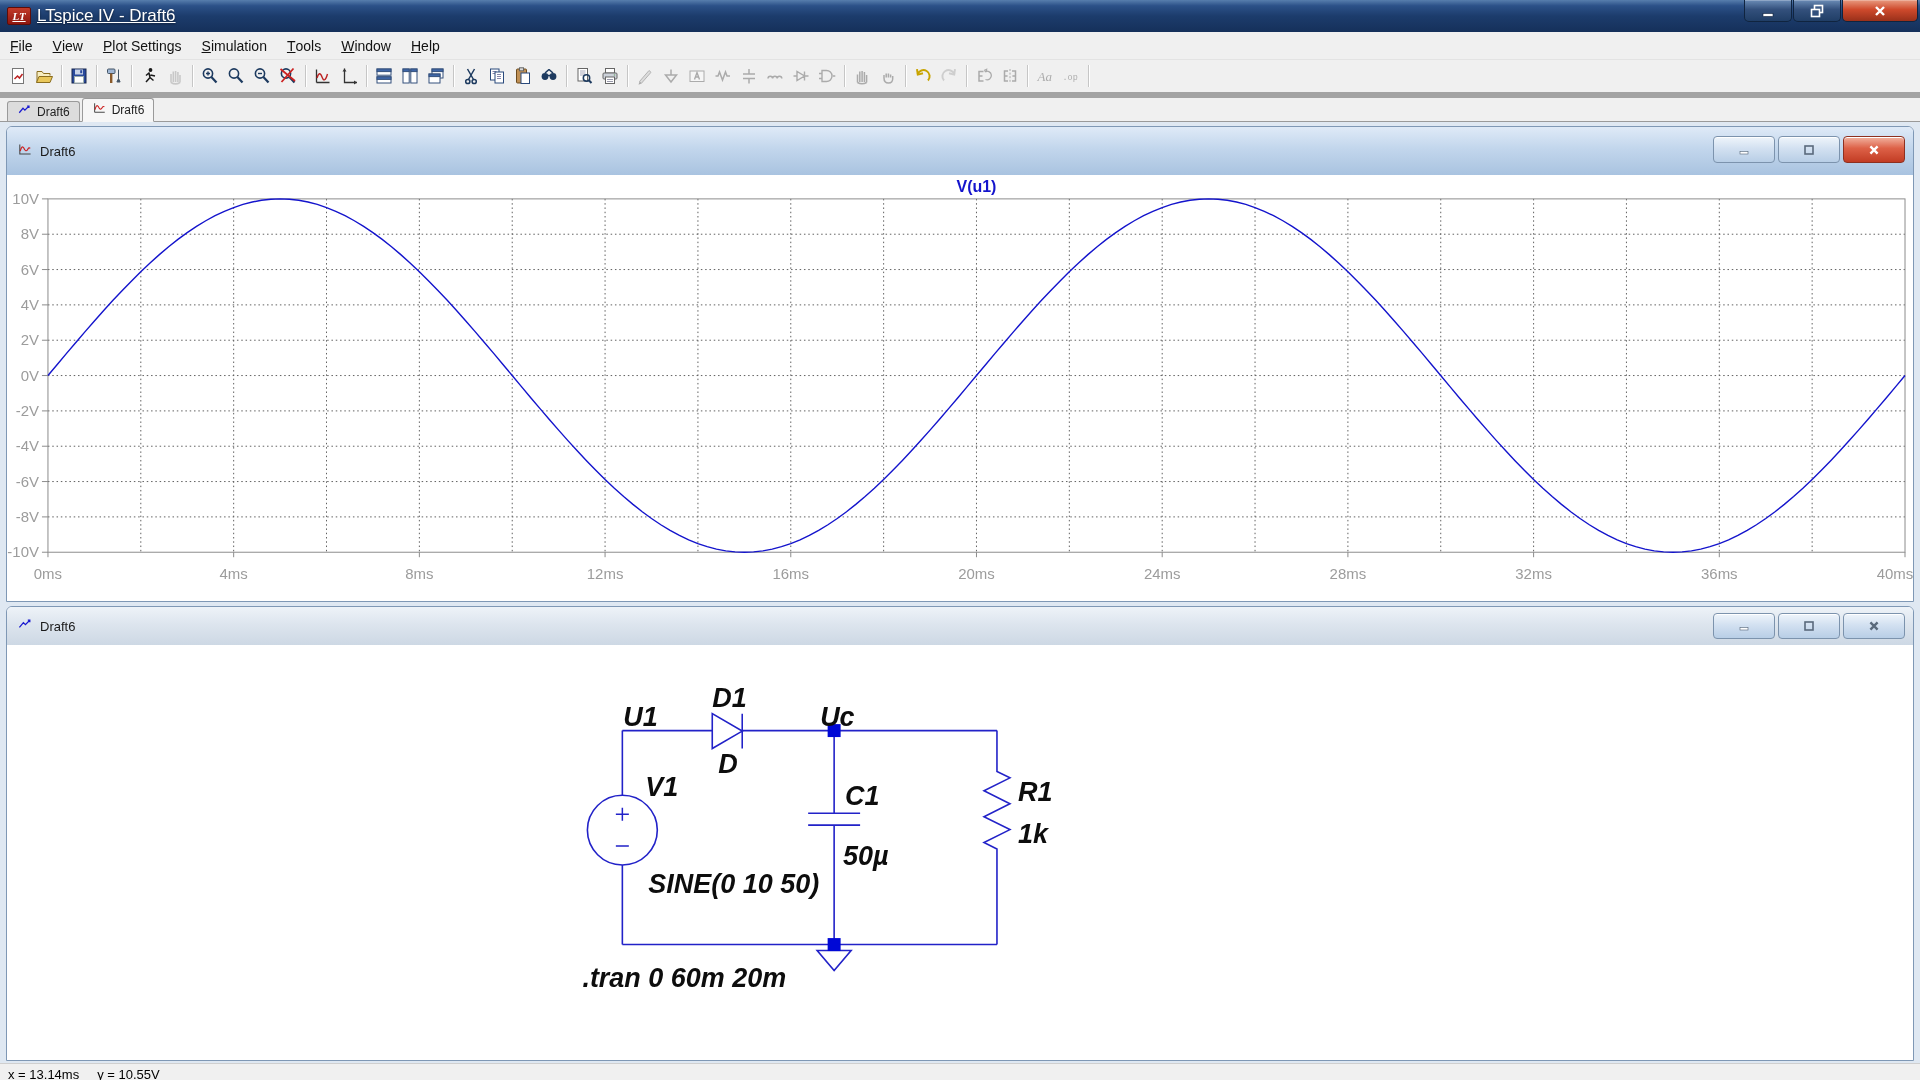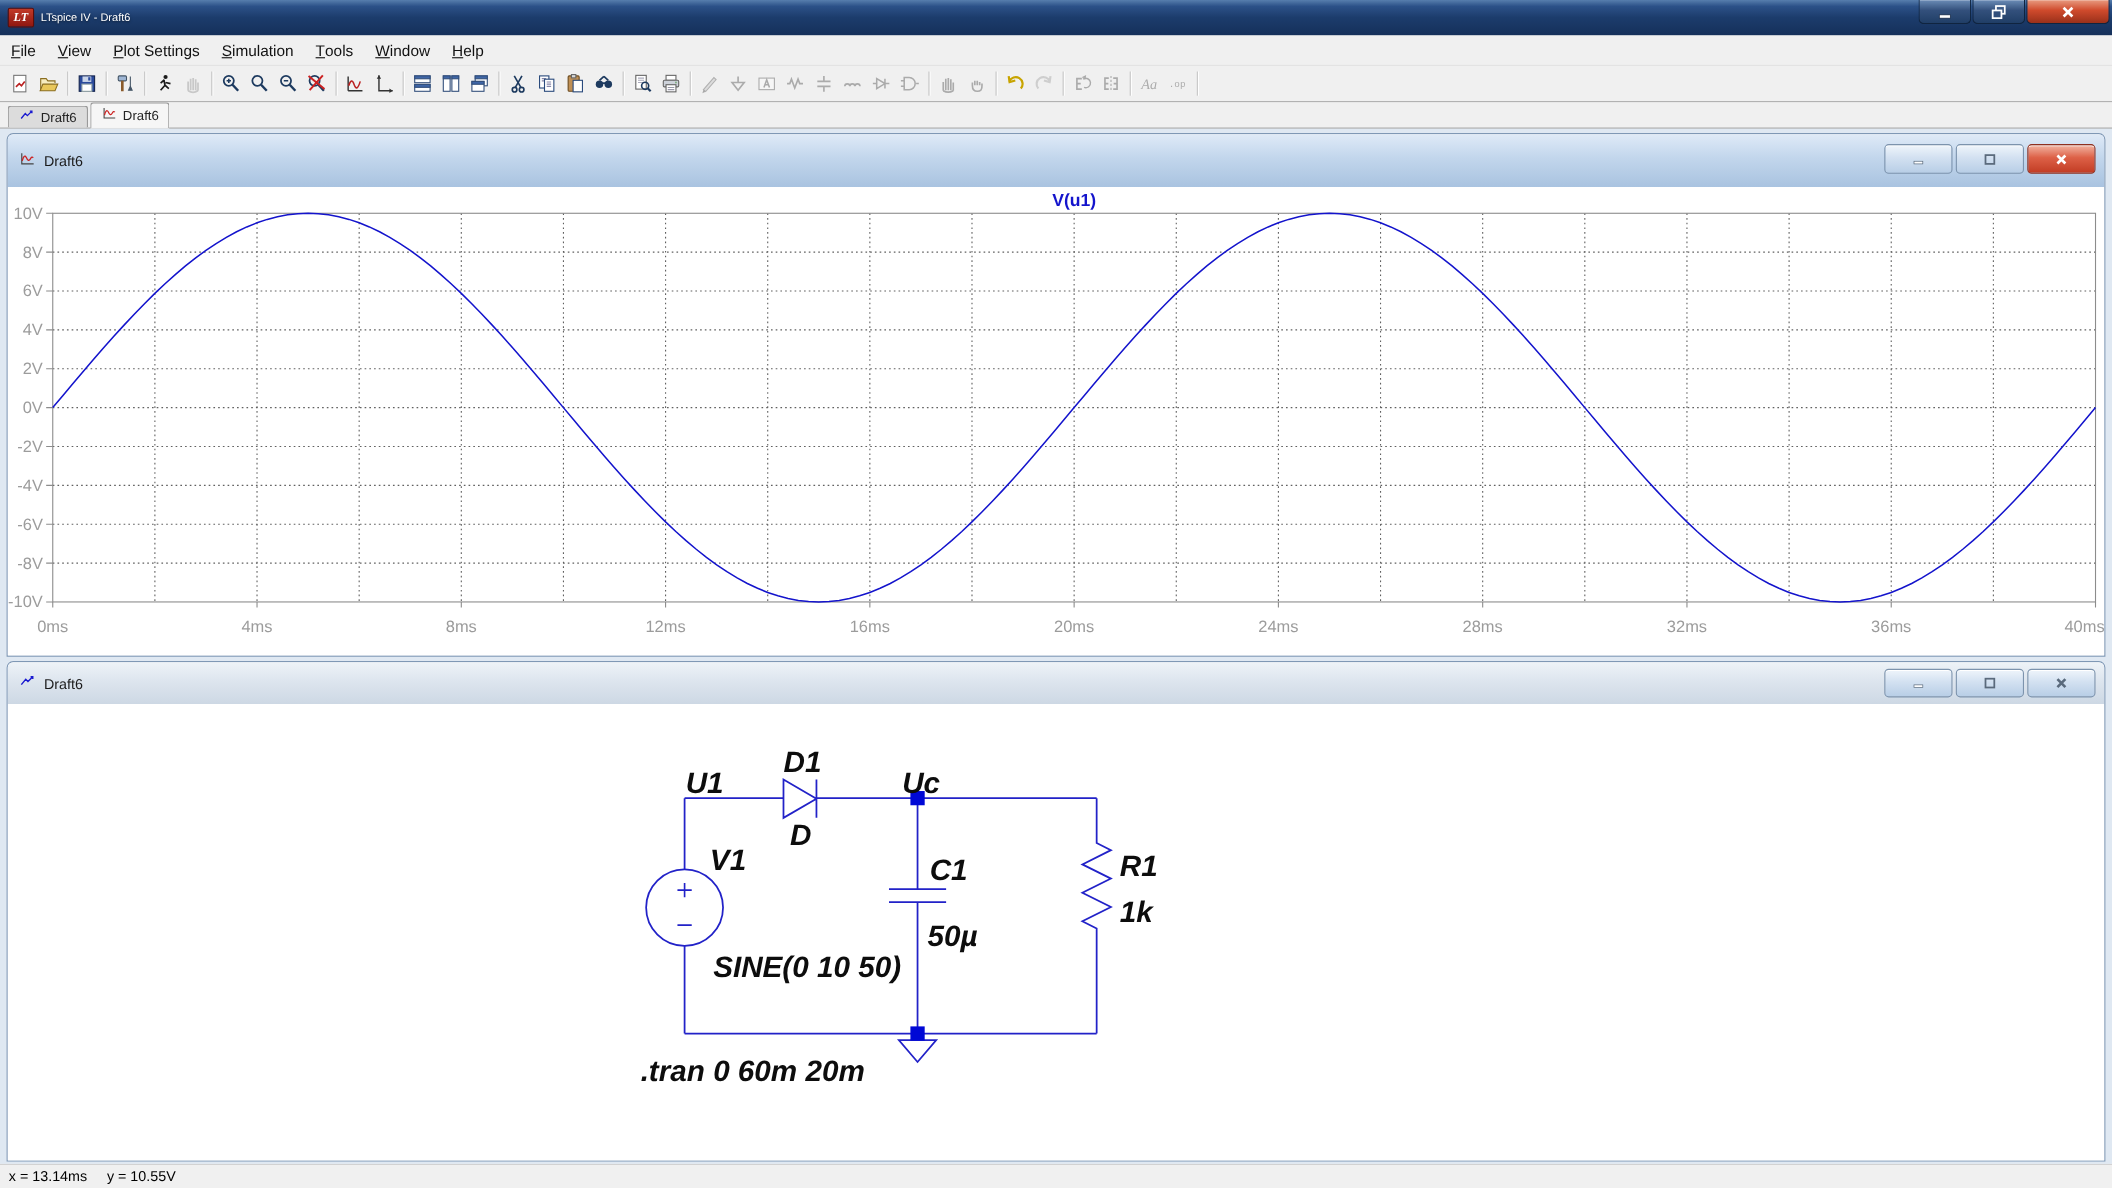--- a/index.html
+++ b/index.html
@@ -1,34 +1,34 @@
 <!DOCTYPE html>
 <html><head>
 <meta charset="utf-8">
 <style>
   html,body{margin:0;padding:0;background:#000;}
   body{width:1920px;height:1080px;overflow:hidden;font-family:"Liberation Sans",sans-serif;-webkit-font-smoothing:antialiased;}
   #app{position:relative;width:1920px;height:1080px;background:#f0f0f0;}
 
   
-  .titlebar{position:relative;height:32px;background:linear-gradient(180deg,#577ead 0%,#2c5188 18%,#1c3c6c 50%,#15305a 100%);display:flex;align-items:center;color:#fff;}
+  .titlebar{position:relative;height:32px;background:linear-gradient(180deg,#577ead 0%,#2c5188 18%,#1c3c6c 50%,#15305a 100%);display:flex;align-items:center;color:#fff;text-decoration:underline;}
   .lt-logo{margin:0 6px 0 7px;width:22px;height:16px;background:linear-gradient(180deg,#c23a28,#8f1710);border:1px solid #5f0d08;border-radius:2px;color:#fff;font:italic bold 11px "Liberation Serif",serif;display:flex;align-items:center;justify-content:center;}
-  .title-text{font-size:10px;text-shadow:0 1px 2px #0008;}
+  .title-text{font-size:17px;text-shadow:0 1px 2px #0008;}
   .win-btns{position:absolute;right:2px;top:0;display:flex;}
   .win-btn{width:46px;height:21px;border:1px solid #10243f;border-top:none;border-radius:0 0 5px 5px;display:flex;align-items:center;justify-content:center;background:linear-gradient(180deg,#6b8cb6,#33507c 45%,#203e66);box-shadow:inset 0 1px 0 #ffffff40;margin-left:1px;}
   .win-btn.close{width:74px;background:linear-gradient(180deg,#e89a7f,#cf4a2c 45%,#99301a);}
   .win-btn svg{display:block;}
 
   
   .menubar{height:27px;background:#f0f0f0;display:flex;align-items:stretch;border-bottom:1px solid #e3e3e3;}
   .menu-item{display:flex;align-items:center;padding:0 10px;font-size:14px;color:#111;}
   .menu-item u{text-decoration:underline;}
 
   
-  .toolbar{height:32px;background:#f0f0f0;border-bottom:1px solid #a3a3a3;display:flex;align-items:center;padding:0 5px;}
+  .toolbar{height:32px;background:#f0f0f0;border-bottom:6px solid #a3a3a3;display:flex;align-items:center;padding:0 5px;}
   .tbtn{width:26px;height:26px;display:flex;align-items:center;justify-content:center;border-radius:3px;}
   .tbtn.disabled svg{opacity:.45;filter:grayscale(1);}
   .tbsep{width:1px;height:22px;background:#c6c6c6;margin:0 4px;box-shadow:1px 0 0 #fff;}
 
   
   .tabbar{height:23px;background:#f0f0f0;border-bottom:1px solid #9a9a9a;display:flex;align-items:flex-end;padding-left:7px;}
   .tab{display:flex;align-items:center;gap:5px;padding:0 9px;height:19px;border:1px solid #9a9a9a;border-bottom:none;border-radius:3px 3px 0 0;background:#dcdcdc;font-size:12px;color:#222;margin-right:2px;}
   .tab.active{height:22px;background:#f6f6f6;margin-bottom:-1px;border-bottom:1px solid #f6f6f6;}
 
   

